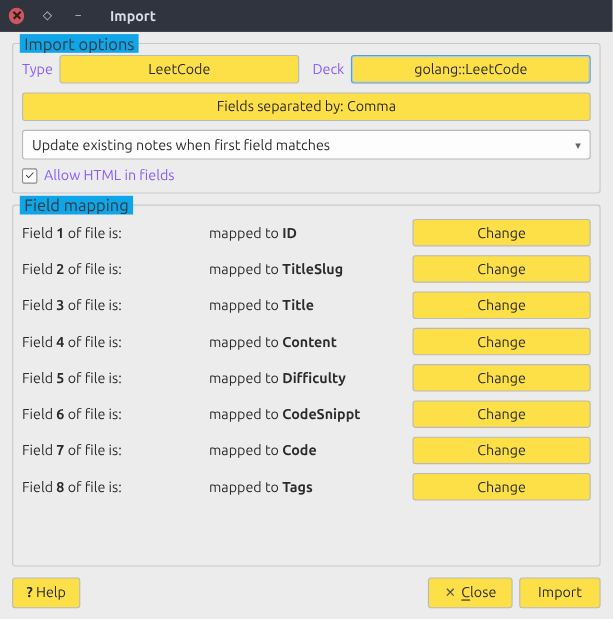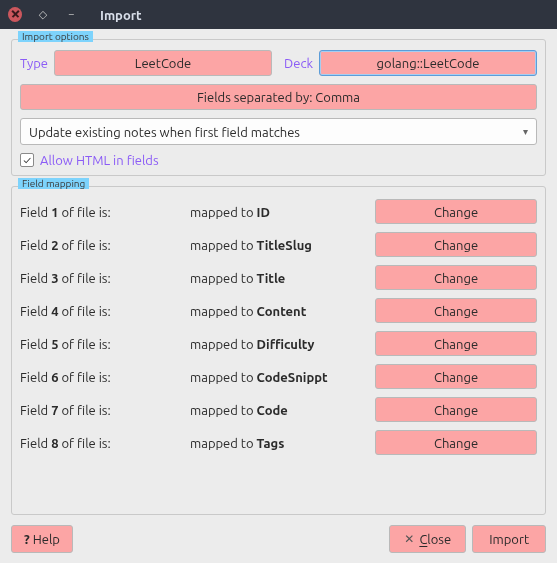--- a/index.html
+++ b/index.html
@@ -39,29 +39,29 @@
   border: 1px solid #c9c9c9;
   border-radius: 3px;
   padding: 10px 8px 8px 8px;
   position: relative;
   background: #ececec;
 }
 .groupbox-title {
   position: absolute;
   top: -9px;
   left: 6px;
-  background: #7dd3fc;
+  background: #0ea5e9;
   padding: 0 4px;
-  font-size: 10px;
+  font-size: 15px;
   color: #3a3a3a;
 }
 .row { display:flex; align-items:center; gap:6px; }
 .label { font-size:13px; color:#8b5cf6; }
 .btn {
-  background: #fca5a5;
+  background: #fde047;
   border: 1px solid #b9b9b9;
   border-radius: 3px;
   height: 26px;
   display:flex; align-items:center; justify-content:center;
   font-size:13px; color:#2b2b2b;
   cursor:pointer;
 }
 .btn-wide { flex:1; }
 .btn-sel { border-color:#5b9dd9; box-shadow: inset 0 0 0 1px #a6cdf0; }
 .combo {

